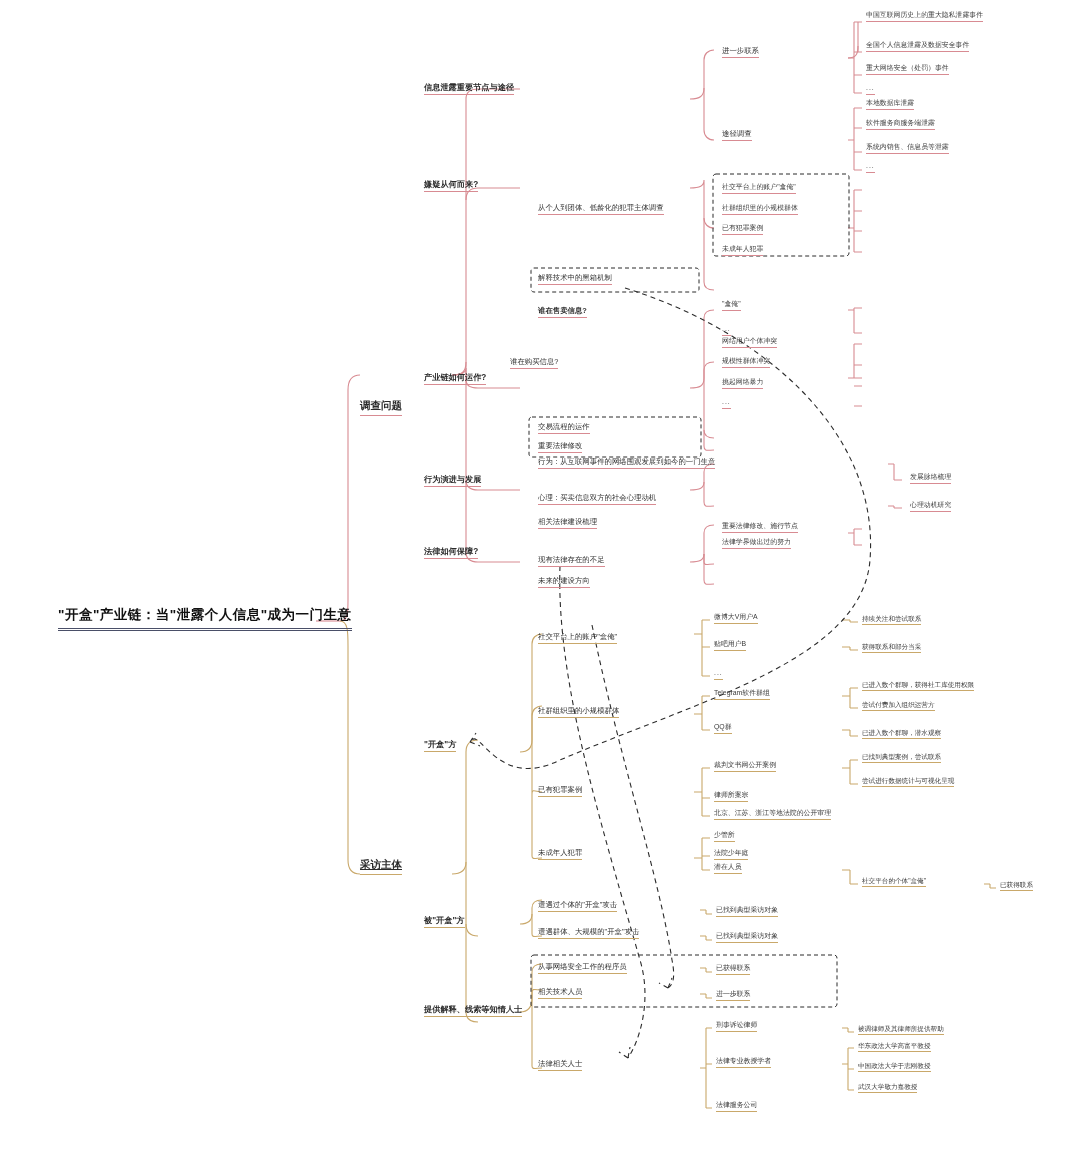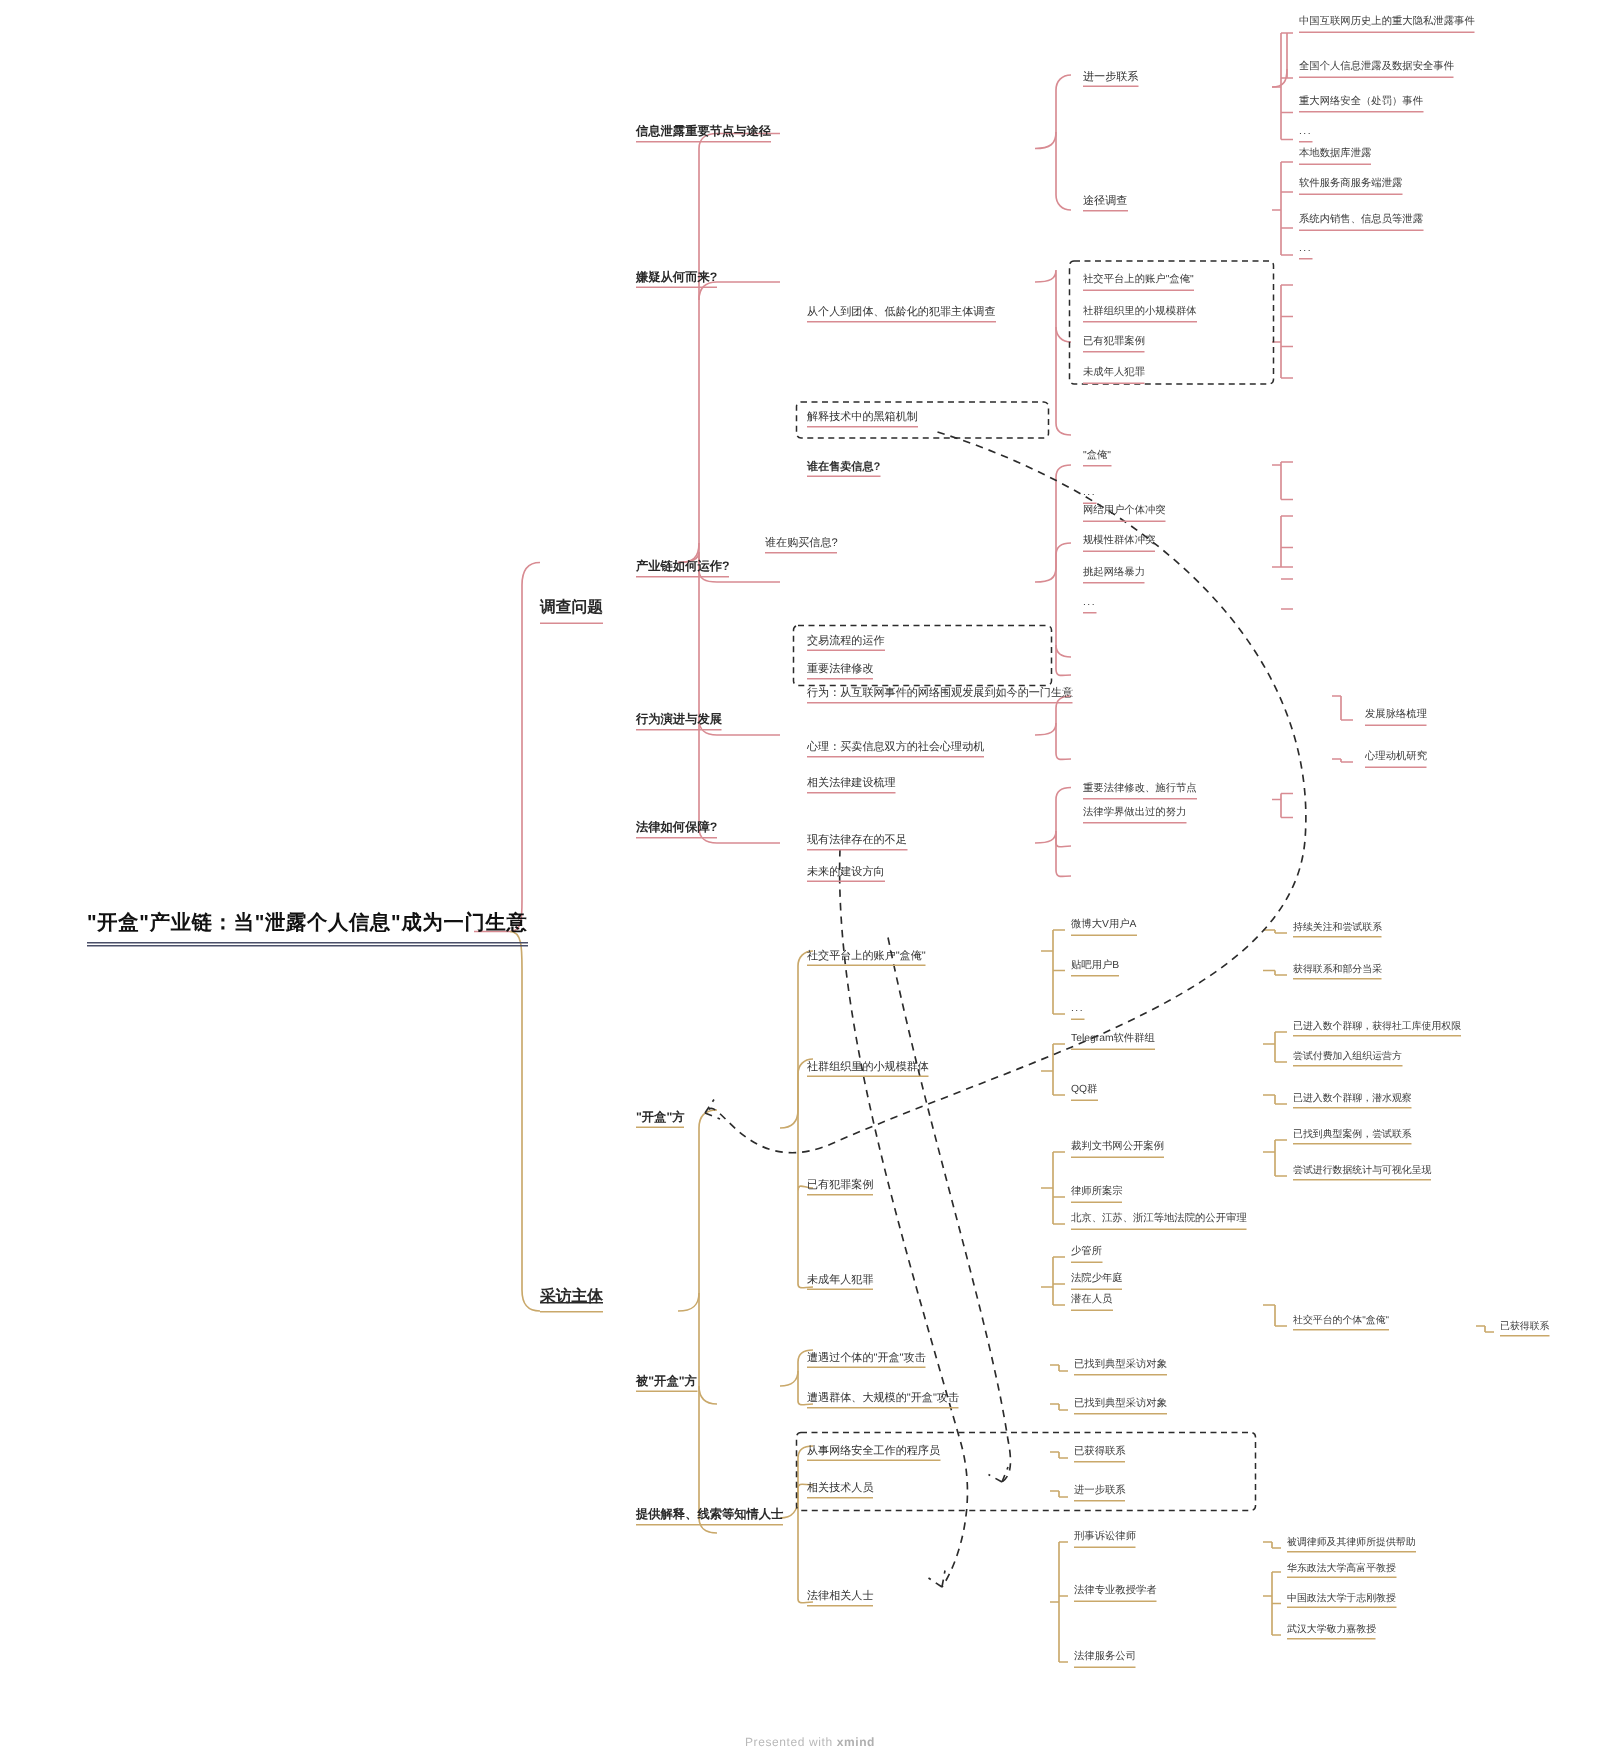--- a/index.html
+++ b/index.html
@@ -259,16 +259,13 @@
   <div class="node l5" style="left:858px;top:1025px;" data-name="node-s3c1x">被调律师及其律师所提供帮助</div>
   <div class="node l5" style="left:858px;top:1042px;" data-name="node-s3c2x1">华东政法大学高富平教授</div>
   <div class="node l5" style="left:858px;top:1062px;" data-name="node-s3c2x2">中国政法大学于志刚教授</div>
   <div class="node l5" style="left:858px;top:1083px;" data-name="node-s3c2x3">武汉大学敬力嘉教授</div>
 
   <style>
     [data-name="node-q1-real"]{display:block;}
   </style>
   <div class="node l2" style="left:424px;top:83px;text-align:right;" data-name="node-q1-real">信息泄露重要节点与途径</div>
 
-  <div class="footer" data-name="footer-credit">
-    <span data-name="footer-prefix">Presented with </span><b data-name="footer-brand">xmind</b>
-  </div>
 </div>
 
 </body></html>

